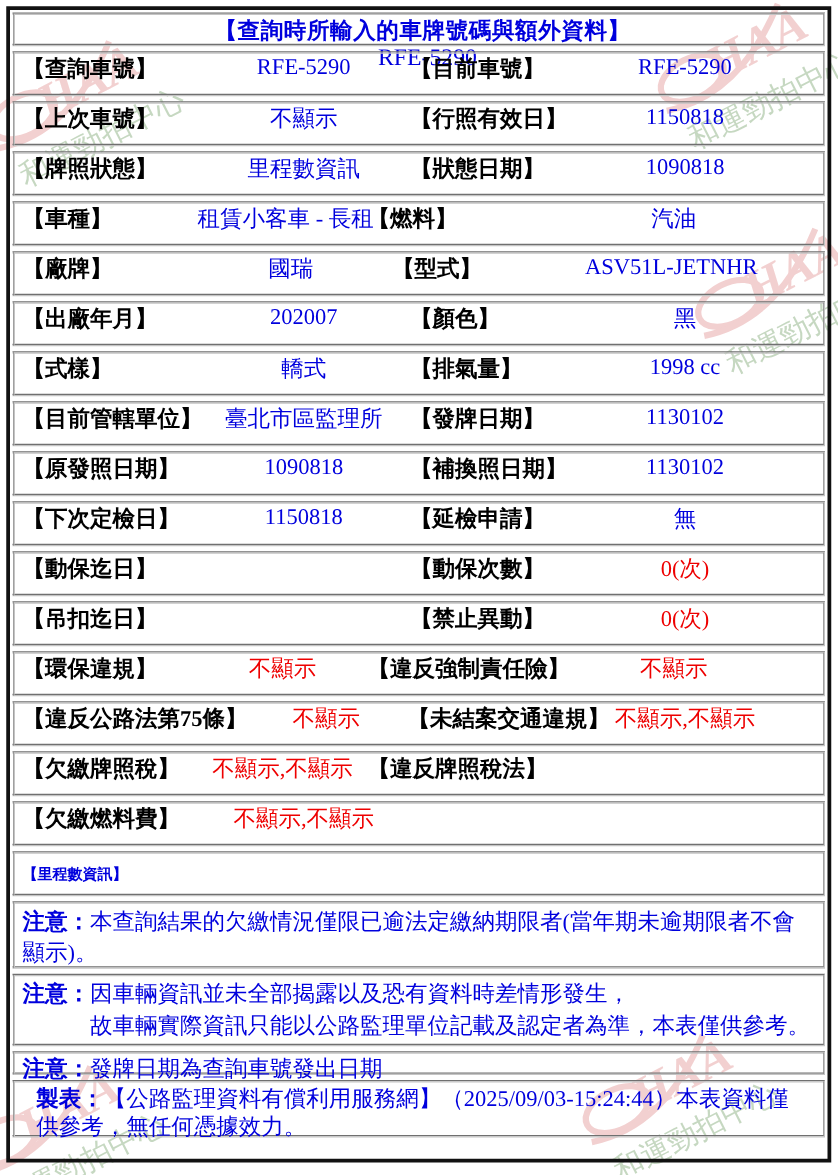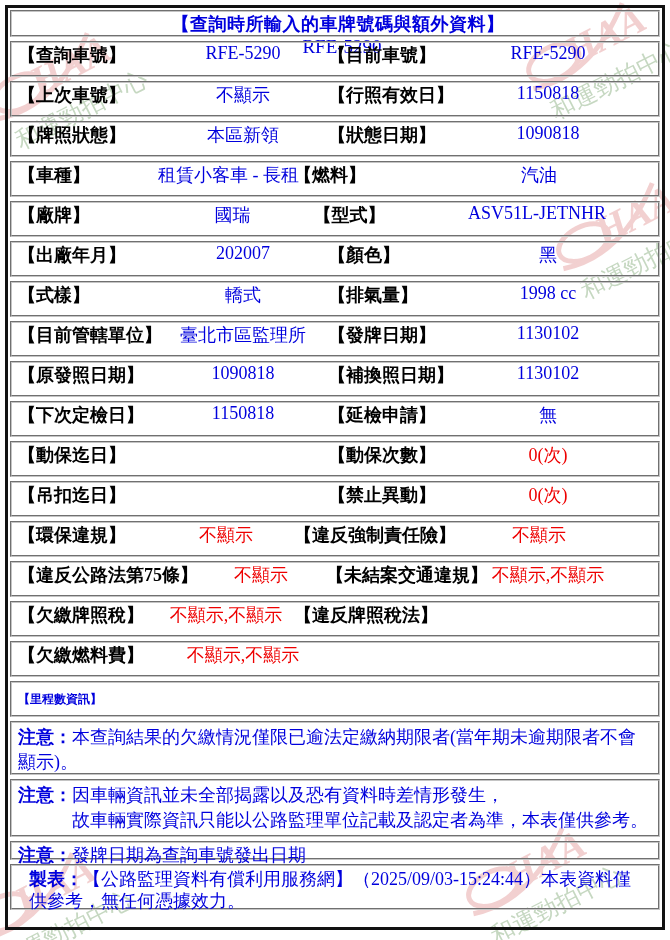--- a/index.html
+++ b/index.html
@@ -119,21 +119,21 @@
 
   <div class="box row">
     <div class="c c1">【上次車號】</div>
     <div class="c c2 val blue">不顯示</div>
     <div class="c c3">【行照有效日】</div>
     <div class="c c4 val blue">1150818</div>
   </div>
 
   <div class="box row">
     <div class="c c1">【牌照狀態】</div>
-    <div class="c c2 val blue">本區新領</div>
+    <div class="c c2 val blue">里程數資訊</div>
     <div class="c c3">【狀態日期】</div>
     <div class="c c4 val blue">1090818</div>
   </div>
 
   <div class="box row shift-l2">
     <div class="c c1">【車種】</div>
     <div class="c c2 val blue">租賃小客車 - 長租</div>
     <div class="c c3">【燃料】</div>
     <div class="c c4 val blue">汽油</div>
   </div>

